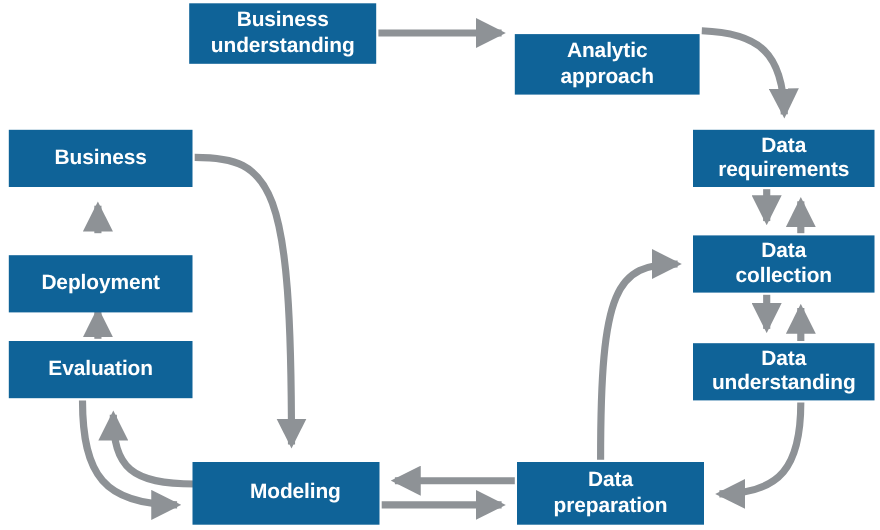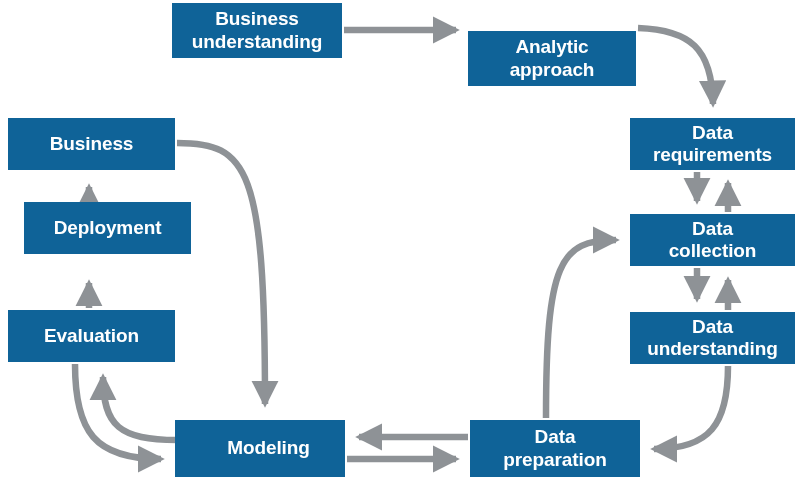--- a/index.html
+++ b/index.html
@@ -103,17 +103,17 @@
   <div class="node" style="left:630px; top:312px; width:165px; height:52px;">Data
 understanding</div>
 
   <div class="node" style="left:470px; top:420px; width:170px; height:57px;">Data
 preparation</div>
 
   <div class="node" style="left:175px; top:420px; width:170px; height:57px;padding-left:23px;">Modeling</div>
 
   <div class="node" style="left:8px; top:310px; width:167px; height:52px;text-align:right;">Evaluation</div>
 
-  <div class="node" style="left:8px; top:202px; width:167px; height:52px;margin-left:16px;">Deployment</div>
+  <div class="node" style="left:8px; top:232px; width:167px; height:52px;">Deployment</div>
 
   <div class="node" style="left:8px; top:118px; width:167px; height:52px;">Business</div>
 
 </div>
 
 </body></html>

